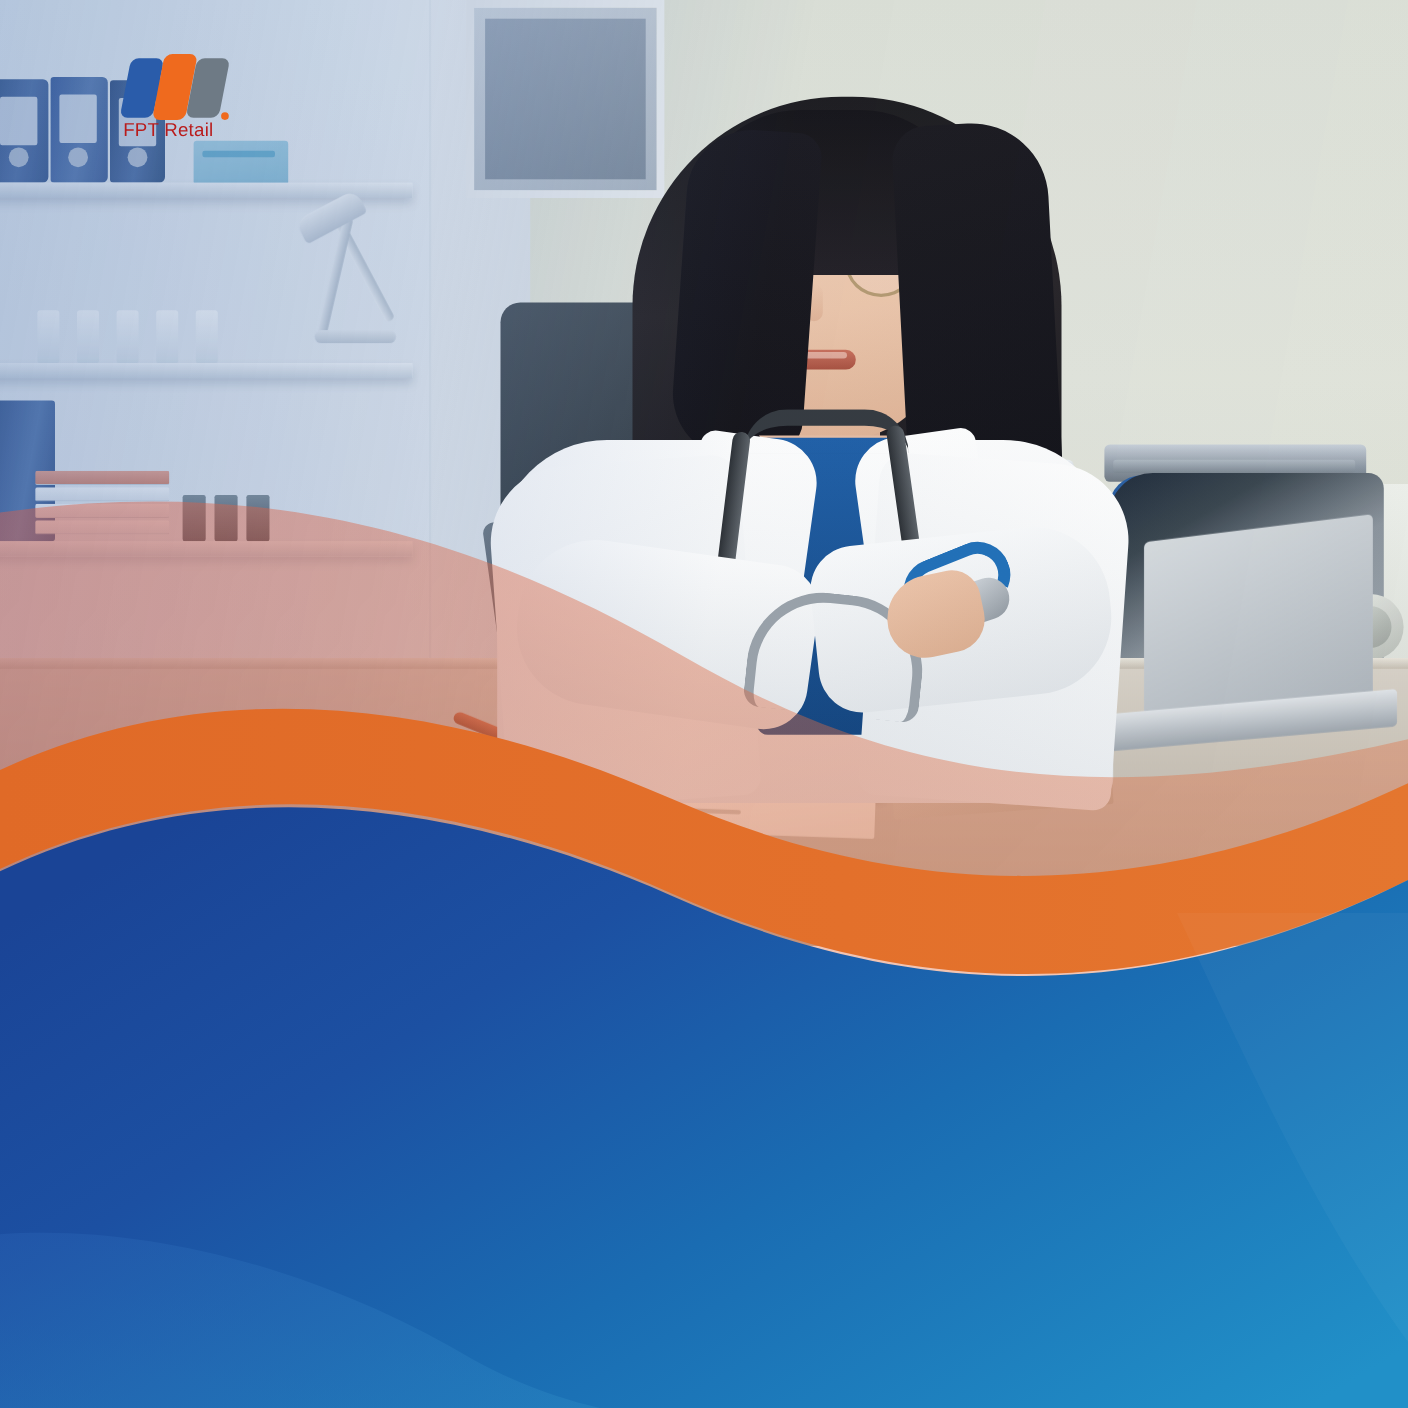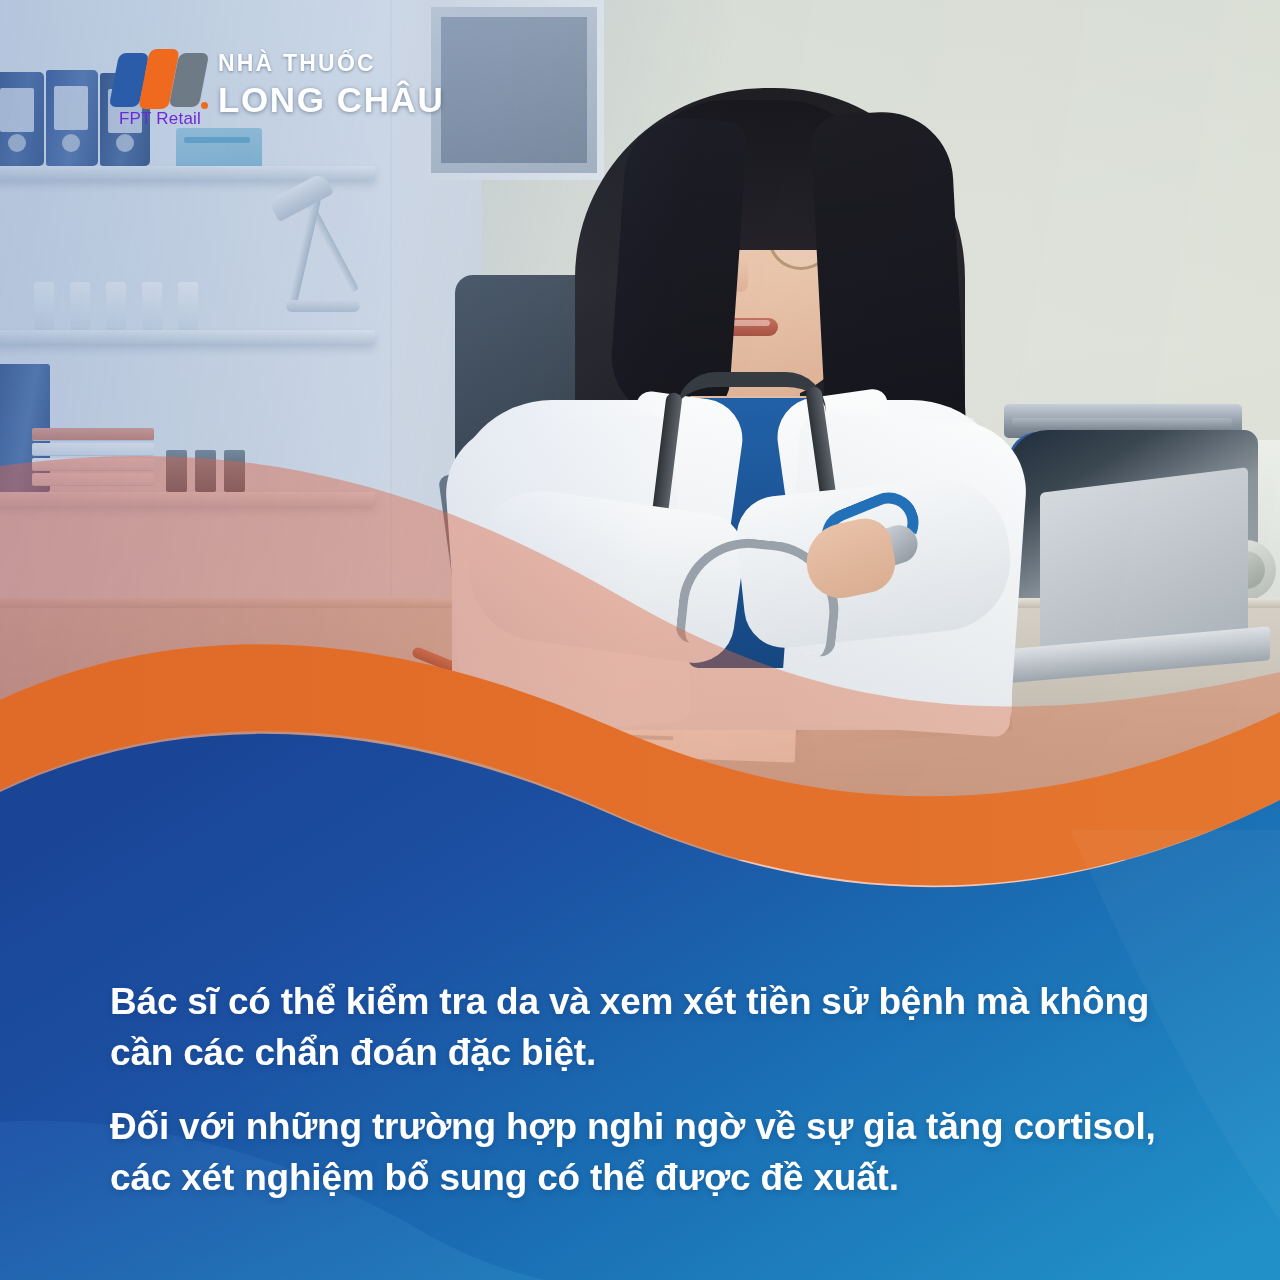--- a/index.html
+++ b/index.html
@@ -232,22 +232,22 @@
   .fpt-logo { position:relative; width:92px; height:78px; }
   .para { position:absolute; border-radius:4px 8px 8px 4px; }
   .pl-blue { left:2px;  top:6px;  width:30px; height:54px; background:#2a5caa;
              transform:skewX(-11deg); border-radius:7px; }
   .pl-orange { left:32px; top:2px; width:30px; height:60px; background:#ef6a1e;
              transform:skewX(-11deg); border-radius:7px; }
   .pl-gray { left:62px; top:6px; width:30px; height:54px; background:#6e7a85;
              transform:skewX(-11deg); border-radius:7px; }
   .fpt-r { position:absolute; right:-4px; bottom:16px; width:7px; height:7px;
            border-radius:50%; background:#ef6a1e; }
-  .fpt-word { position:absolute; left:0; bottom:-4px; width:96px; text-align:center;
-    font-size:17px; color:#6d28d9; font-family:"Liberation Sans", sans-serif; letter-spacing:.2px; }
+  .fpt-word { position:absolute; left:0; bottom:-4px; width:96px; text-align:left;
+    font-size:17px; color:#b91c1c; font-family:"Liberation Sans", sans-serif; letter-spacing:.2px; }
   .brand-txt { display:flex; flex-direction:column; line-height:1; padding-bottom:4px; }
   .brand-top { font-size:23px; font-weight:bold; color:#fff; letter-spacing:2.2px;
     text-shadow:0 1px 3px rgba(20,40,70,.45); }
   .brand-bot { font-size:35px; font-weight:bold; color:#fff; letter-spacing:1.6px;
     margin-top:7px; text-shadow:0 1px 4px rgba(20,40,70,.45); }
 
   .headline { position:absolute; left:112px; top:862px;
     font-size:86px; font-weight:bold; color:#ffffff; letter-spacing:-1px;
     line-height:1; text-shadow:0 2px 8px rgba(10,40,90,.28); }
 
@@ -431,25 +431,17 @@
   </svg>
 
   <div class="brand">
     <div class="fpt-logo">
       <div class="para pl-blue"></div>
       <div class="para pl-orange"></div>
       <div class="para pl-gray"></div>
       <div class="fpt-r"></div>
       <div class="fpt-word">FPT Retail</div>
     </div>
-    <div class="brand-txt">
-      <span class="brand-top">NHÀ THUỐC</span>
-      <span class="brand-bot">LONG CHÂU</span>
-    </div>
   </div>
 
 
-  <div class="body-copy">
-    <p>Bác sĩ có thể kiểm tra da và xem xét tiền sử bệnh mà không cần các chẩn đoán đặc biệt.</p>
-    <p>Đối với những trường hợp nghi ngờ về sự gia tăng cortisol, các xét nghiệm bổ sung có thể được đề xuất.</p>
-  </div>
 
 </div>
 
 </body></html>

